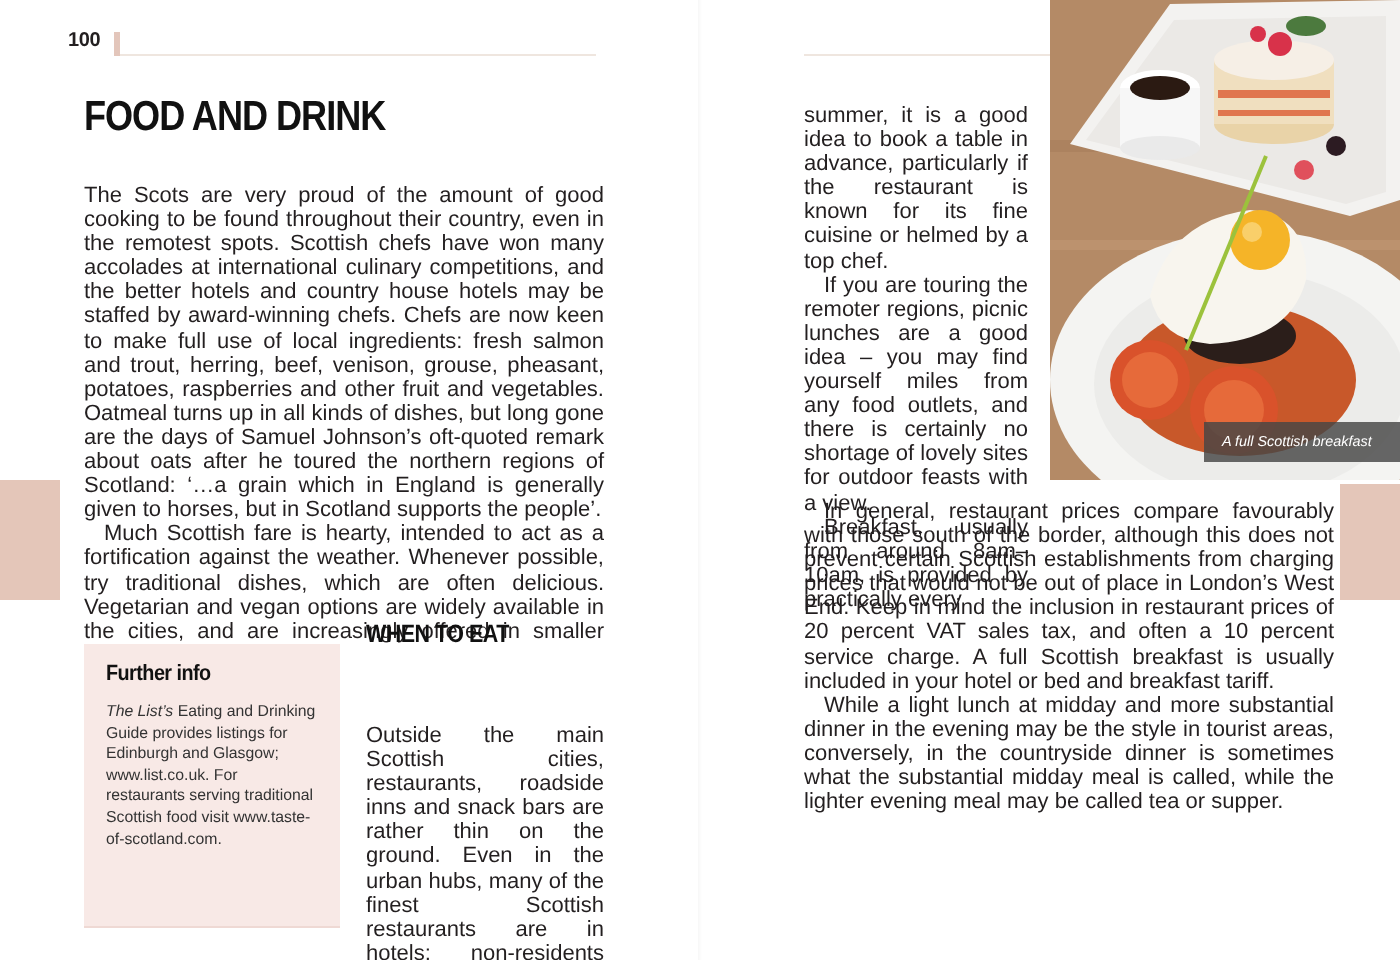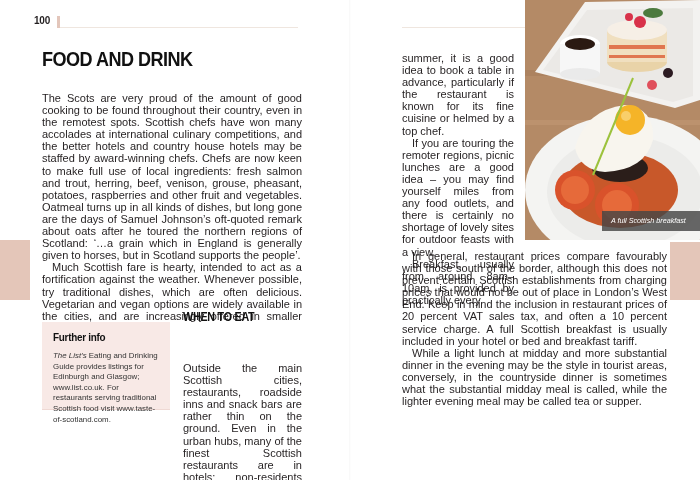--- a/index.html
+++ b/index.html
@@ -22,21 +22,21 @@
 
   .body-text { font-size: 11px; line-height: 12.1px; color: #231f20; text-align: justify; }
   .body-text p { text-indent: 0; }
   .body-text p.ind { text-indent: 10px; }
 
   .left-col { position: absolute; left: 42px; top: 92px; width: 260px; }
 
   .side-tab-left { position: absolute; left: 0; top: 240px; width: 30px; height: 60px; background: #e4c6b9; }
   .side-tab-right { position: absolute; left: 670px; top: 242px; width: 30px; height: 58px; background: #e4c6b9; }
 
-  .info-box { position: absolute; left: 42px; top: 322px; width: 128px; height: 88px;
+  .info-box { position: absolute; left: 42px; top: 322px; width: 128px; height: 142px;
     background: #f8e9e6; border-bottom: 1px solid #efd9d4; padding: 9px 10px 0 11px; }
   .info-title { font-size: 11px; font-weight: bold; letter-spacing: -0.3px; transform: scaleX(0.9);
     transform-origin: left top; color: #111; margin-bottom: 8px; }
   .info-text { font-size: 7.9px; line-height: 10.6px; color: #333; }
   .info-text em { }
 
   .when-head { position: absolute; left: 183px; top: 310px; font-size: 12.5px; font-weight: bold;
     letter-spacing: -0.3px; transform: scaleX(0.86); transform-origin: left top; color: #111; }
   .when-col { position: absolute; left: 183px; top: 326px; width: 119px; margin-top: 36px; }
 

